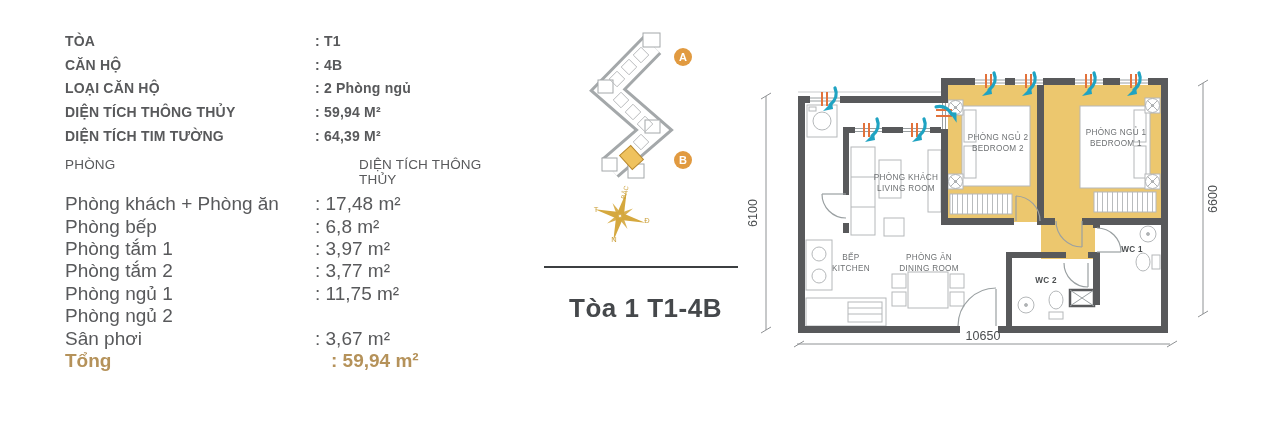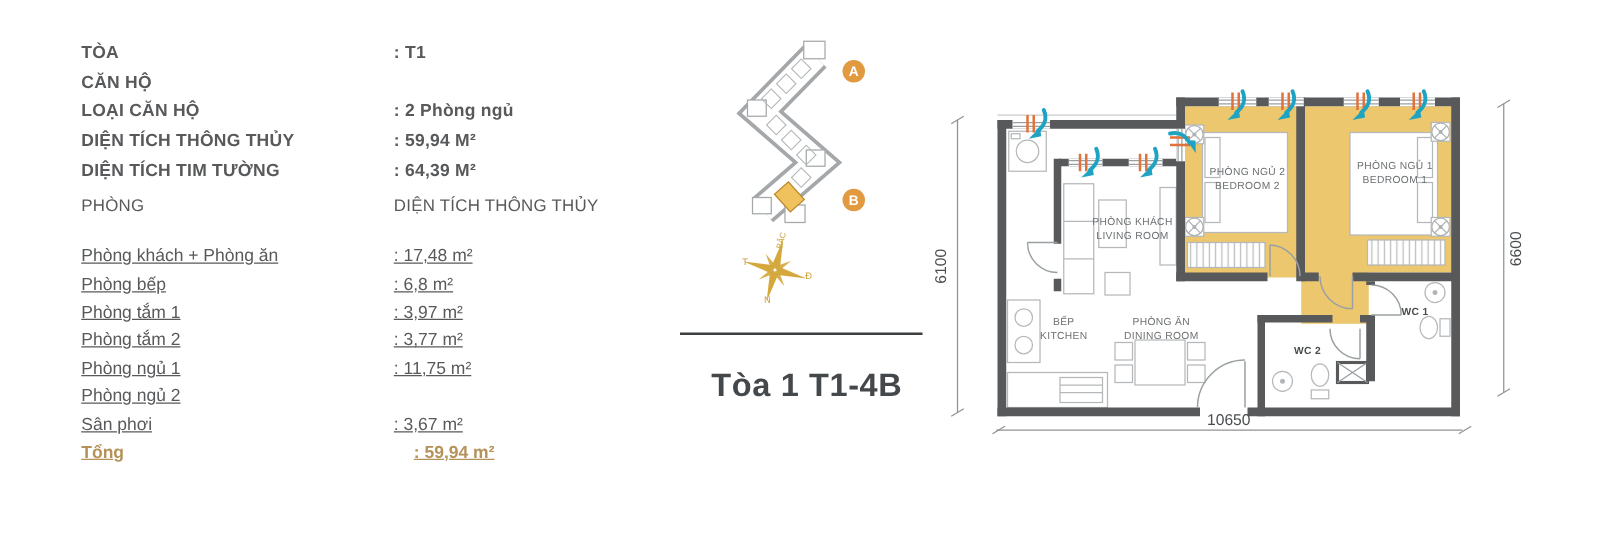--- a/index.html
+++ b/index.html
@@ -3,24 +3,24 @@
 <meta charset="utf-8">
 <style>
   html,body{margin:0;padding:0;background:#fff;}
   .page{position:relative;width:1280px;height:438px;background:#fff;overflow:hidden;
         font-family:"Liberation Sans","DejaVu Sans",sans-serif;color:#58595b;}
   
   .specs{position:absolute;left:65px;top:29px;width:440px;}
   .spec-row{display:grid;grid-template-columns:250px 1fr;height:23.8px;align-items:center;
             font-size:14px;font-weight:bold;letter-spacing:.2px;}
   .rooms-header{position:absolute;left:65px;top:157px;width:440px;display:grid;
-            grid-template-columns:250px 1fr;font-size:13.5px;letter-spacing:.2px;}
+            grid-template-columns:250px 1fr;font-size:13.5px;letter-spacing:.2px;gap:44px;}
   .room-rows{position:absolute;left:65px;top:193px;width:440px;}
   .room-row{display:grid;grid-template-columns:250px 1fr;height:22.4px;align-items:center;
-            font-size:14px;text-decoration:underline;}
+            font-size:19px;}
   .room-row.total{color:#b5925a;font-weight:bold;gap:16px;}
   
   .locator-svg{position:absolute;left:555px;top:20px;width:190px;height:240px;}
   .divider{position:absolute;left:544px;top:266px;width:194px;height:2px;background:#3c3f41;}
   .block-title{position:absolute;left:543px;top:281px;width:205px;text-align:center;
             font-size:26px;font-weight:bold;color:#45484b;letter-spacing:.5px;margin-top:12px;}
   
   .plan-svg{position:absolute;left:740px;top:55px;width:540px;height:330px;}
   svg text{font-family:"Liberation Sans","DejaVu Sans",sans-serif;}
 </style>
@@ -29,20 +29,21 @@
 
 <div class="page">
 
   <div class="specs">
     <div class="spec-row">
       <span>TÒA</span>
       <span>: T1</span>
     </div>
     <div class="spec-row">
       <span>CĂN HỘ</span>
+      <span>: 4B</span>
     </div>
     <div class="spec-row">
       <span>LOẠI CĂN HỘ</span>
       <span>: 2 Phòng ngủ</span>
     </div>
     <div class="spec-row">
       <span>DIỆN TÍCH THÔNG THỦY</span>
       <span>: 59,94 M²</span>
     </div>
     <div class="spec-row">

